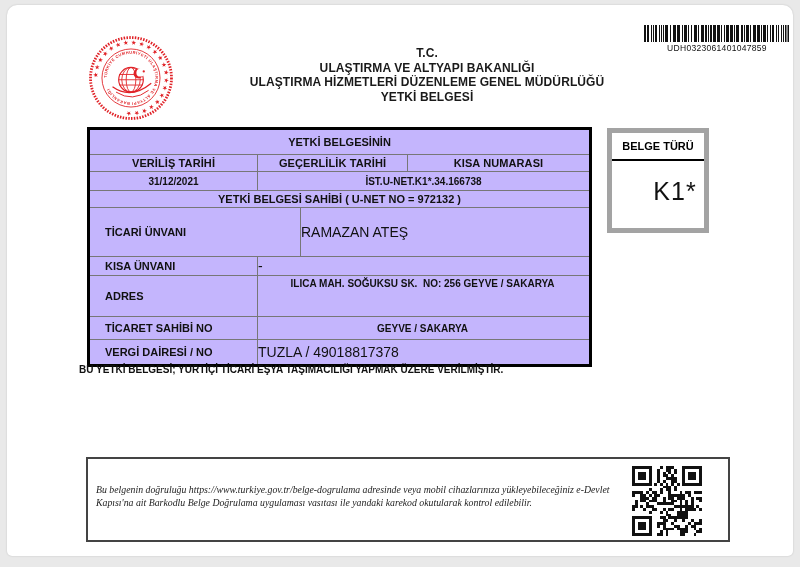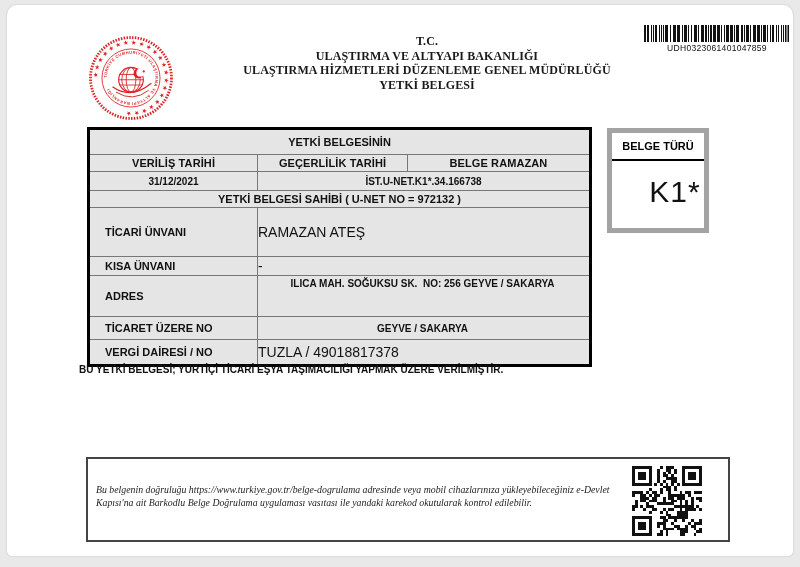--- a/index.html
+++ b/index.html
@@ -5,58 +5,58 @@
   html,body{margin:0;padding:0;width:800px;height:567px;overflow:hidden;
     background:#e9e9e9;font-family:"Liberation Sans",sans-serif;-webkit-font-smoothing:antialiased;}
   .page{position:absolute;left:7px;top:5px;width:786px;height:551px;background:#fff;
     border-radius:10px 10px 5px 5px;box-shadow:0 0 2px rgba(0,0,0,.18);}
   .abs{position:absolute;}
 
   
   .seal{left:80px;top:29px;width:88px;height:88px;}
 
   
-  .header-block{left:180px;top:29px;width:480px;text-align:center;color:#1a1a1a;font-family:Liberation Serif, serif;}
+  .header-block{left:180px;top:41px;width:480px;text-align:center;color:#1a1a1a;}
   .header-block div{font-size:12px;font-weight:bold;line-height:14.6px;letter-spacing:0.1px;}
 
   
   .barcode-block{left:637px;top:20px;width:146px;text-align:center;}
   .barcode-block svg{display:block;width:145px;height:17px;}
   .barcode-text{font-size:8.5px;color:#111;margin-top:1px;letter-spacing:0.3px;}
 
   
   .main-table{left:80px;top:122px;width:505px;border:3px solid #000;box-sizing:border-box;
-    display:flex;flex-direction:column;background:#e5e5e5;color:#111;}
+    display:flex;flex-direction:column;background:#c4b5fd;color:#111;}
   .trow{display:flex;box-sizing:border-box;align-items:stretch;}
   .trow + .trow{border-top:1px solid #777;}
   .tcell{box-sizing:border-box;display:flex;align-items:center;}
   .tcell + .tcell{border-left:1px solid #777;}
   .c-center{justify-content:center;text-align:center;}
   .hdr{font-weight:bold;font-size:11px;letter-spacing:0.1px;}
   .val{font-weight:bold;font-size:10px;}
   .w1{width:167px;flex:none;}
   .w2{width:150px;flex:none;}
   .w3{flex:1;}
   .label-cell{width:167px;flex:none;padding-left:15px;font-weight:bold;font-size:11px;}
   .value-cell{flex:1;font-weight:normal;font-size:14px;}
   .r-span{justify-content:center;align-items:center;font-weight:bold;font-size:11px;}
-  .h24{height:24px;} .h17{height:17px;} .h19{height:19px;} .h49{height:49px;}
+  .h24{height:24px;} .h17{height:17px;} .h19{height:19px;} .h49{height:49px;gap:43px;}
   .h41{height:41px;} .h23{height:23px;} .h25{height:25px;}
   .addr-cell{flex:1;padding:2px 8px 3px 6px;display:flex;flex-direction:column;
     justify-content:space-between;font-weight:bold;font-size:10px;gap:34px;}
   .addr-l1{white-space:pre-wrap;text-align:left;}
   .addr-l2{text-align:right;}
 
   
   .type-box{left:600px;top:123px;width:102px;height:105px;border:5px solid #a3a3a3;
     box-sizing:border-box;display:flex;flex-direction:column;background:#fff;}
   .type-head{height:26px;border-bottom:2px solid #000;display:flex;align-items:center;
     justify-content:center;font-weight:bold;font-size:11px;flex:none;}
   .type-value{flex:1;display:flex;align-items:center;justify-content:center;
-    font-size:30px;letter-spacing:1px;color:#111;padding-bottom:6px;margin-left:34px;}
+    font-size:25px;letter-spacing:1px;color:#111;padding-bottom:6px;margin-left:34px;}
 
   
   .statement{left:72px;top:359px;width:640px;font-size:10px;font-weight:bold;color:#111;}
 
   
   .verify-box{left:79px;top:452px;width:644px;height:85px;border:2px solid #444;
     box-sizing:border-box;background:#fff;}
   .verify-text{position:absolute;left:8px;top:24px;width:528px;
     font-family:"Liberation Serif",serif;font-style:italic;font-size:9.8px;
     line-height:13px;color:#222;}
@@ -151,21 +151,21 @@
         <rect x="143.5" y="0" width="1.5" height="17" fill="#111"></rect>
       </svg>
     <div class="barcode-text">UDH0323061401047859</div>
   </div>
 
   <div class="abs main-table">
     <div class="trow h24 r-span">YETKİ BELGESİNİN</div>
     <div class="trow h17">
       <div class="tcell w1 c-center hdr">VERİLİŞ TARİHİ</div>
       <div class="tcell w2 c-center hdr">GEÇERLİLİK TARİHİ</div>
-      <div class="tcell w3 c-center hdr">BELGE RAMAZAN</div>
+      <div class="tcell w3 c-center hdr">KISA NUMARASI</div>
     </div>
     <div class="trow h19">
       <div class="tcell w1 c-center val">31/12/2021</div>
       <div class="tcell w3 c-center val">İST.U-NET.K1*.34.166738</div>
     </div>
     <div class="trow h17 r-span">YETKİ BELGESİ SAHİBİ ( U-NET NO = 972132 )</div>
     <div class="trow h49">
       <div class="tcell label-cell">TİCARİ ÜNVANI</div>
       <div class="tcell value-cell">RAMAZAN ATEŞ</div>
     </div>
@@ -174,21 +174,21 @@
       <div class="tcell value-cell">-</div>
     </div>
     <div class="trow h41">
       <div class="tcell label-cell">ADRES</div>
       <div class="tcell addr-cell">
         <div class="addr-l1">ILICA MAH. SOĞUKSU SK.  NO: 256 GEYVE / SAKARYA</div>
         <div class="addr-l2">GEYVE / SAKARYA</div>
       </div>
     </div>
     <div class="trow h23">
-      <div class="tcell label-cell">TİCARET ÜZERE NO</div>
+      <div class="tcell label-cell">TİCARET SAHİBİ NO</div>
       <div class="tcell value-cell"></div>
     </div>
     <div class="trow h25">
       <div class="tcell label-cell">VERGİ DAİRESİ / NO</div>
       <div class="tcell value-cell">TUZLA / 49018817378</div>
     </div>
   </div>
 
   <div class="abs type-box">
     <div class="type-head">BELGE TÜRÜ</div>

